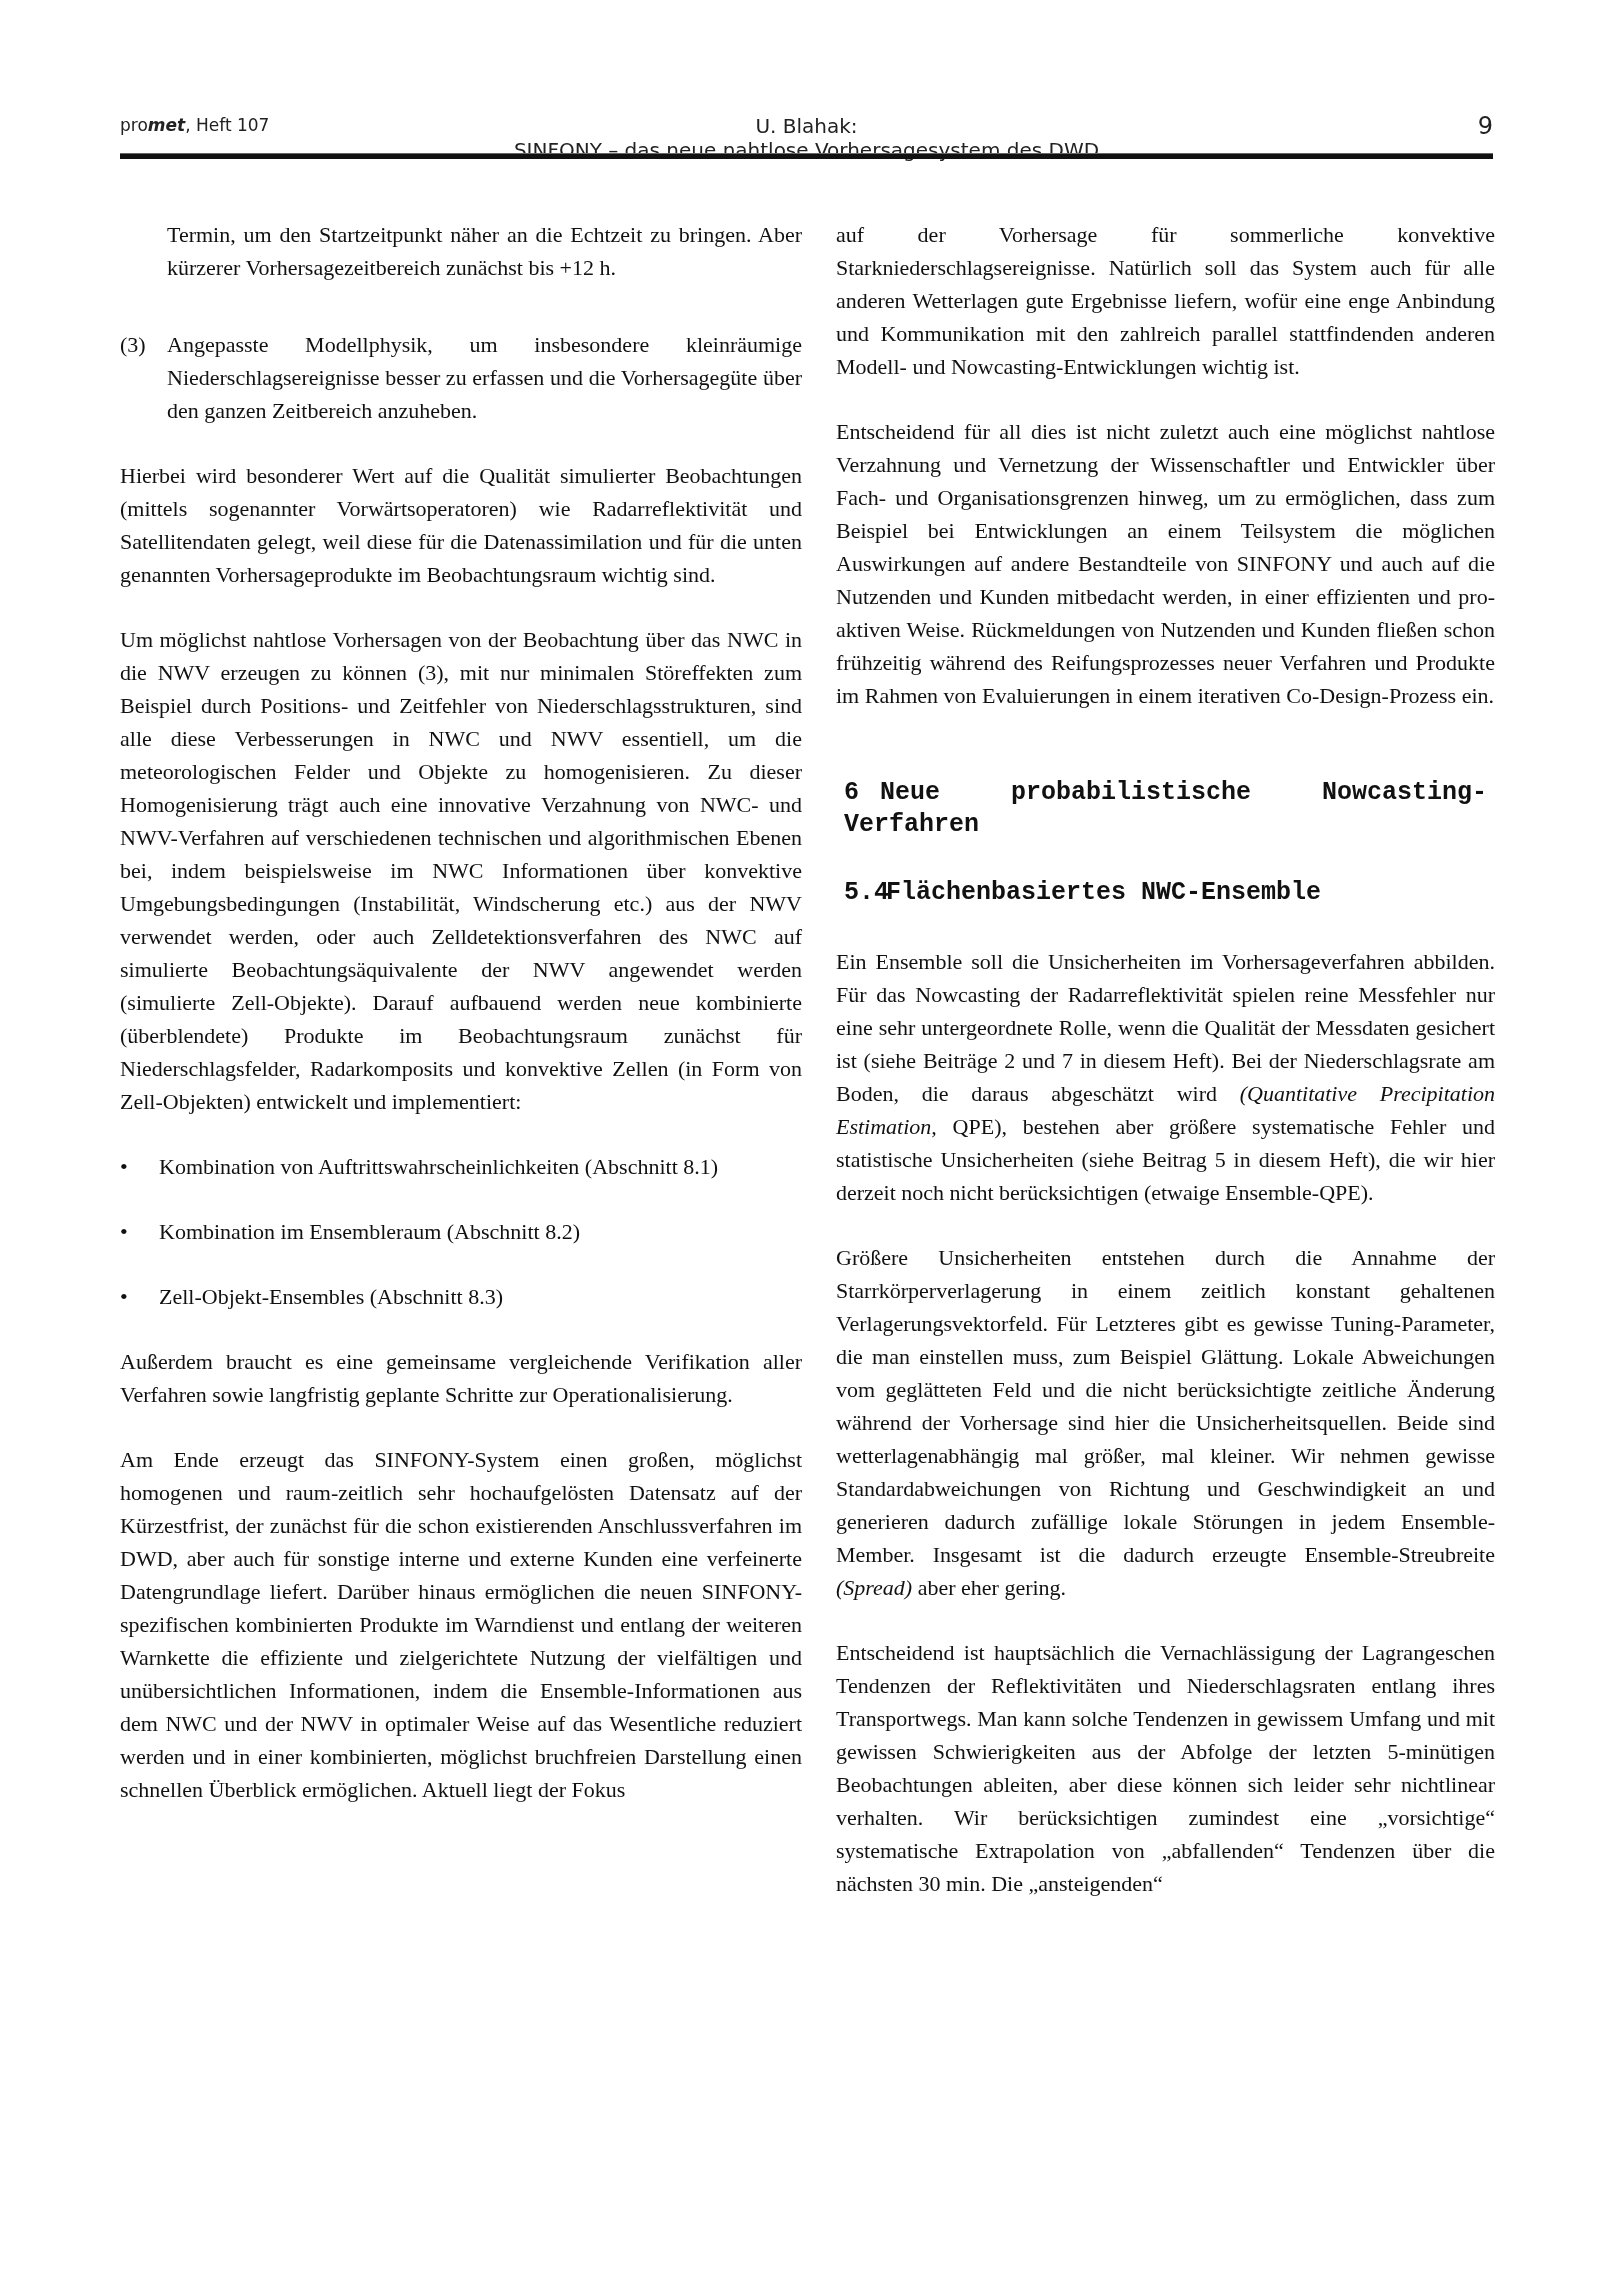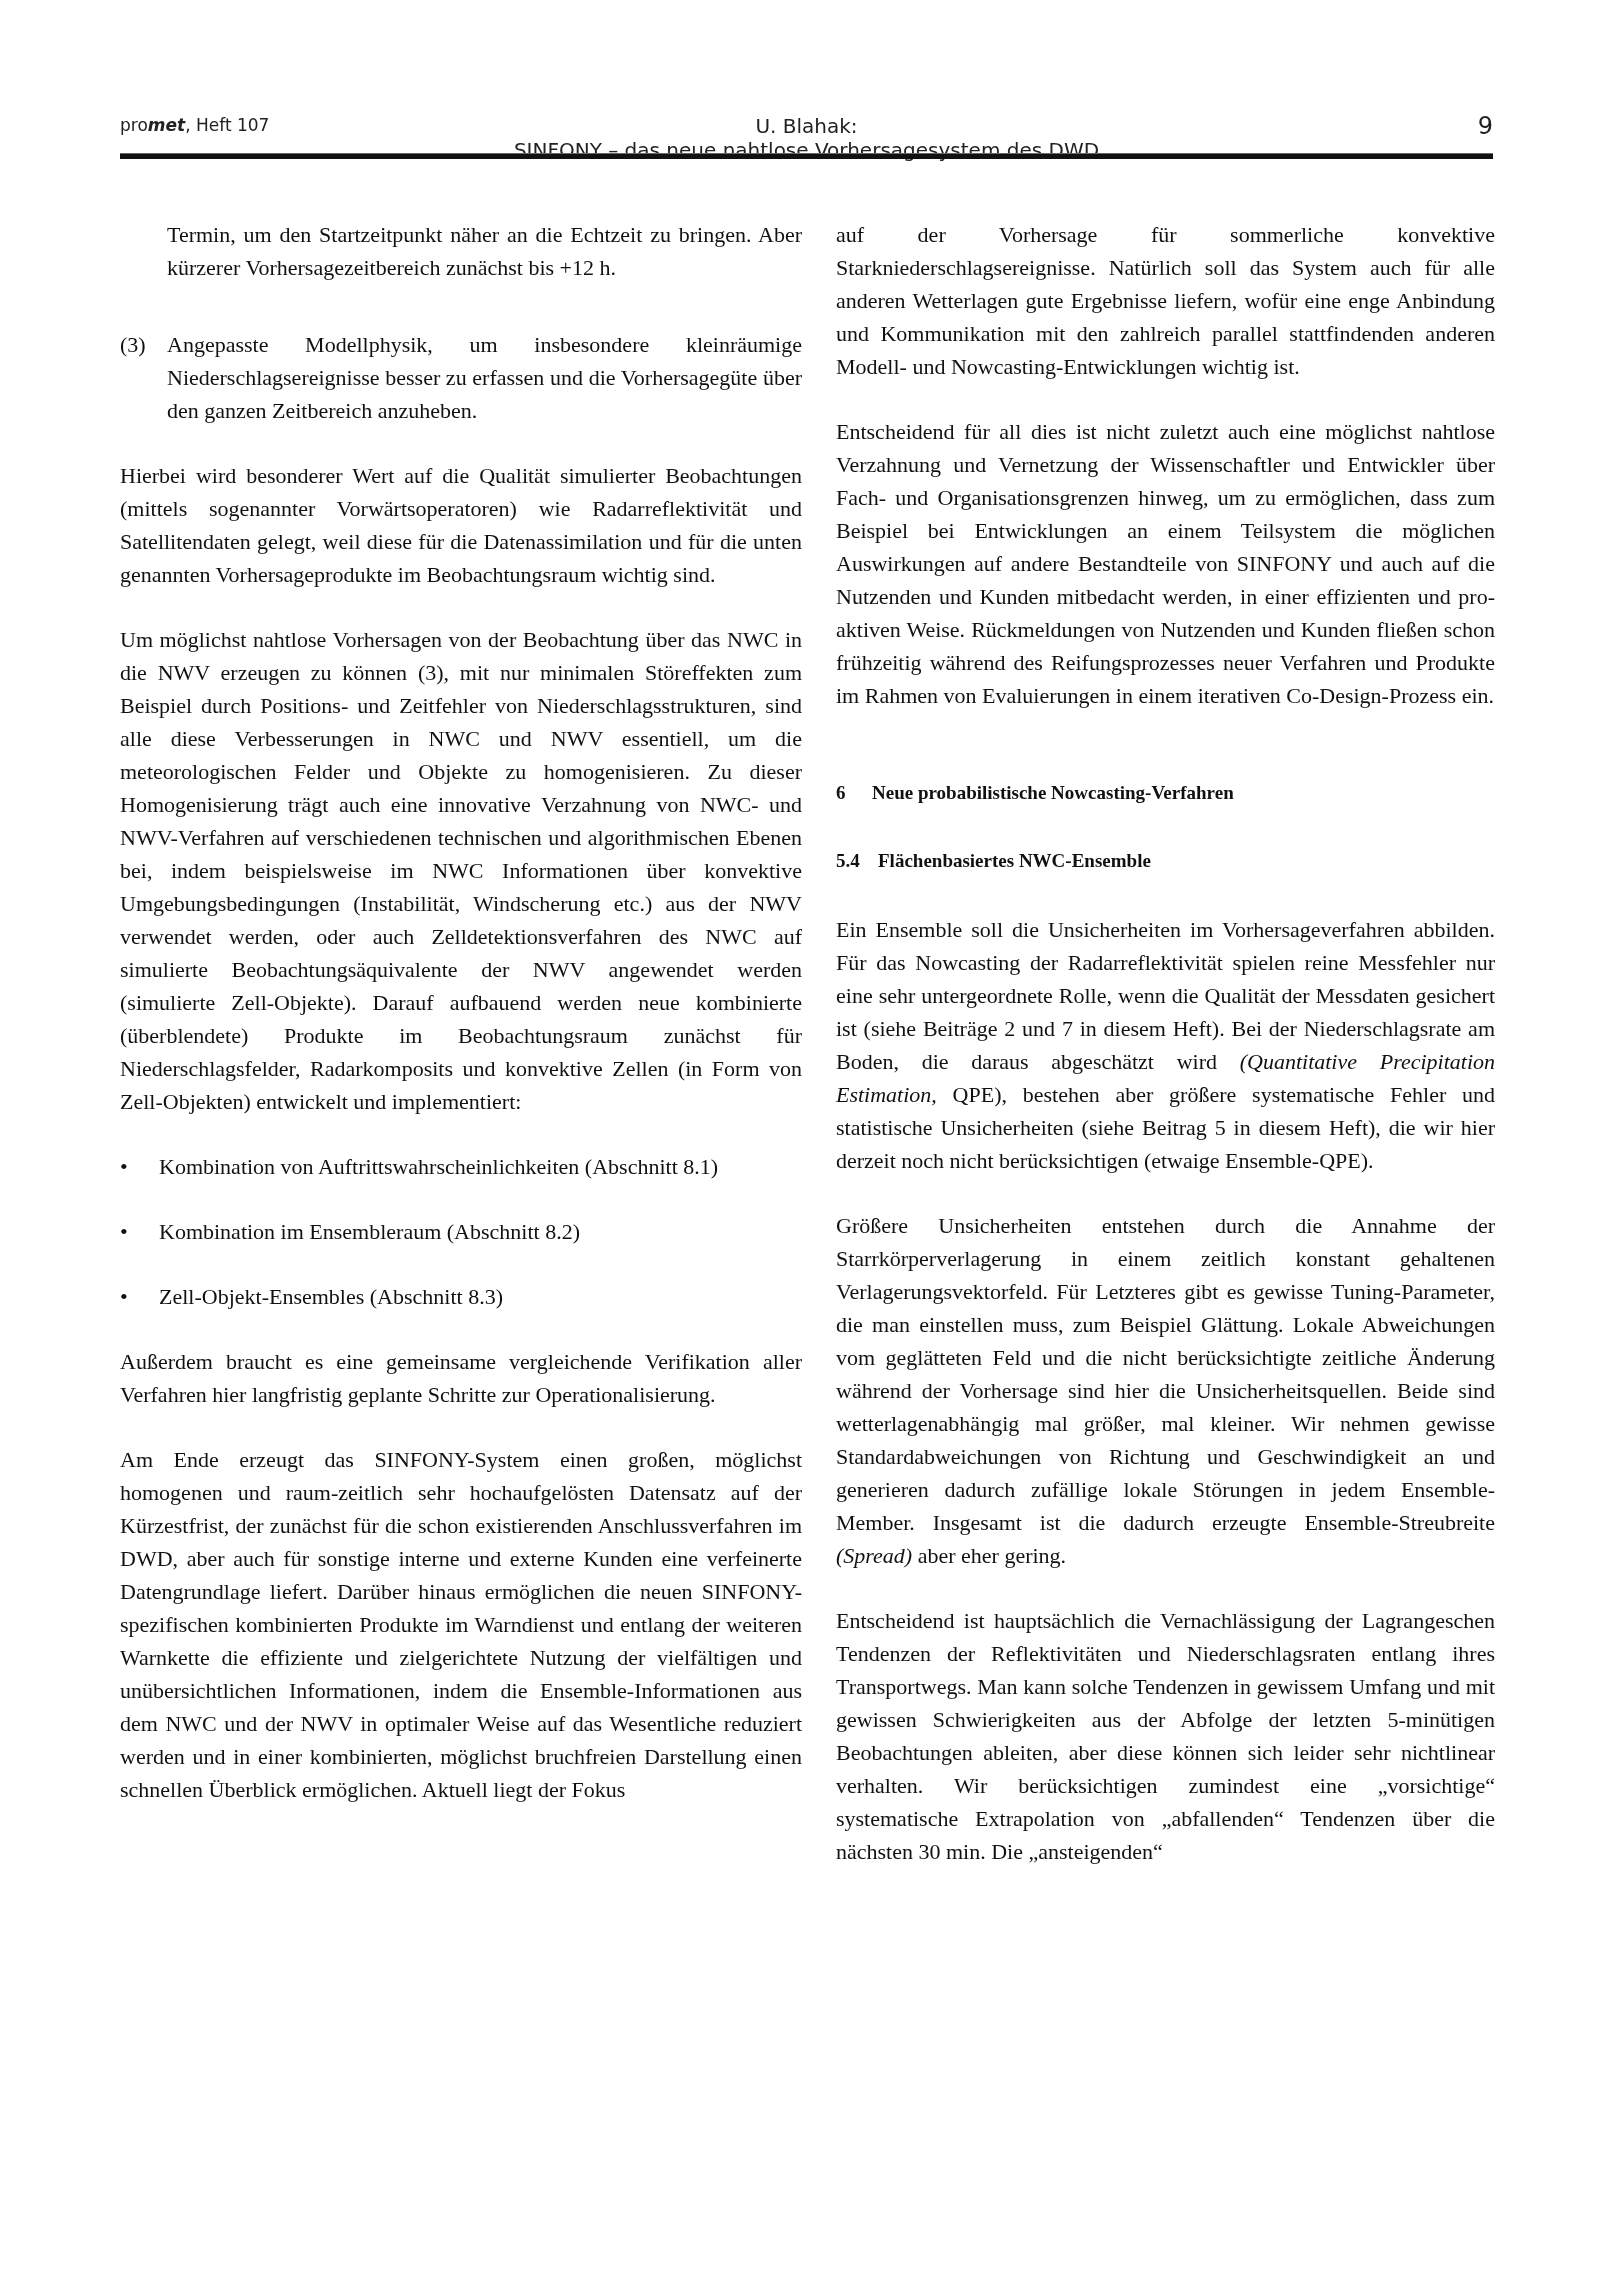--- a/index.html
+++ b/index.html
@@ -12,21 +12,21 @@
   .rule { position: absolute; left: 120px; top: 153px; width: 1373px; height: 4.9px; background: #111; border-top: 0.8px solid #666; }
   .col { position: absolute; top: 218px; width: 682px; font-family: "Liberation Serif", "DejaVu Serif", serif; font-size: 22px; line-height: 33px; text-align: justify; hyphens: manual; }
   .col-left { left: 120px; }
   .col-right { left: 836px; width: 659px; }
   p { margin: 0 0 32px 0; }
   .item3 { position: relative; padding-left: 47px; margin-bottom: 32px; }
   .item3 .num { position: absolute; left: 0; top: 0; }
   .indent-cont { padding-left: 47px; margin-bottom: 44px; }
   .bullet { position: relative; padding-left: 39px; margin-bottom: 32px; text-align: left; }
   .bullet .dot { position: absolute; left: 0; top: 0; }
-  h2, h3 { font-family: Liberation Serif, serif; font-weight: bold; font-size: 19px; margin: 0; line-height: 32px; }
+  h2, h3 { font-family: Liberation Mono, monospace; font-weight: bold; font-size: 25px; margin: 8px; line-height: 32px; }
   h2 { margin-top: 65px; margin-bottom: 36px; }
   h3 { margin-bottom: 36px; }
   h2 .sec, h3 .sec { display: inline-block; width: 36px; }
   h3 .sec { width: 42px; }
   i { font-style: italic; }
 </style>
 </head>
 <body>
 
 <div class="header">
@@ -43,21 +43,21 @@
   <p class="indent-cont">Termin, um den Startzeitpunkt näher an die Echtzeit zu bringen. Aber kürzerer Vorhersagezeitbereich zunächst bis +12 h.</p>
   <div class="item3">
     <span class="num">(3)</span>
     <span>Angepasste Modellphysik, um insbesondere kleinräumige Niederschlagsereignisse besser zu erfassen und die Vorhersagegüte über den ganzen Zeitbereich anzuheben.</span>
   </div>
   <p>Hierbei wird besonderer Wert auf die Qualität simulierter Beobachtungen (mittels sogenannter Vorwärtsoperatoren) wie Radarreflektivität und Satellitendaten gelegt, weil diese für die Datenassimilation und für die unten genannten Vorhersageprodukte im Beobachtungsraum wichtig sind.</p>
   <p>Um möglichst nahtlose Vorhersagen von der Beobachtung über das NWC in die NWV erzeugen zu können (3), mit nur minimalen Störeffekten zum Beispiel durch Positions- und Zeitfehler von Niederschlagsstrukturen, sind alle diese Verbesserungen in NWC und NWV essentiell, um die meteorologischen Felder und Objekte zu homogenisieren. Zu dieser Homogenisierung trägt auch eine innovative Verzahnung von NWC- und NWV-Verfahren auf verschiedenen technischen und algorithmischen Ebenen bei, indem beispielsweise im NWC Informationen über konvektive Umgebungsbedingungen (Instabilität, Windscherung etc.) aus der NWV verwendet werden, oder auch Zelldetektionsverfahren des NWC auf simulierte Beobachtungsäquivalente der NWV angewendet werden (simulierte Zell-Objekte). Darauf aufbauend werden neue kombinierte (überblendete) Produkte im Beobachtungsraum zunächst für Niederschlagsfelder, Radarkomposits und konvektive Zellen (in Form von Zell-Objekten) entwickelt und implementiert:</p>
   <div class="bullet"><span class="dot">•</span><span>Kombination von Auftrittswahrscheinlichkeiten (Abschnitt 8.1)</span></div>
   <div class="bullet"><span class="dot">•</span><span>Kombination im Ensembleraum (Abschnitt 8.2)</span></div>
   <div class="bullet"><span class="dot">•</span><span>Zell-Objekt-Ensembles (Abschnitt 8.3)</span></div>
-  <p>Außerdem braucht es eine gemeinsame vergleichende Verifikation aller Verfahren hier langfristig geplante Schritte zur Operationalisierung.</p>
+  <p>Außerdem braucht es eine gemeinsame vergleichende Verifikation aller Verfahren sowie langfristig geplante Schritte zur Operationalisierung.</p>
   <p>Am Ende erzeugt das SINFONY-System einen großen, möglichst homogenen und raum-zeitlich sehr hochaufgelösten Datensatz auf der Kürzestfrist, der zunächst für die schon existierenden Anschlussverfahren im DWD, aber auch für sonstige interne und externe Kunden eine verfeinerte Datengrundlage liefert. Darüber hinaus ermöglichen die neuen SINFONY-spezifischen kombinierten Produkte im Warndienst und entlang der weiteren Warnkette die effiziente und zielgerichtete Nutzung der vielfältigen und unübersichtlichen Informationen, indem die Ensemble-Informationen aus dem NWC und der NWV in optimaler Weise auf das Wesentliche reduziert werden und in einer kombinierten, möglichst bruchfreien Darstellung einen schnellen Überblick ermöglichen. Aktuell liegt der Fokus</p>
 </div>
 
 <div class="col col-right">
   <p>auf der Vorhersage für sommerliche konvektive Starkniederschlagsereignisse. Natürlich soll das System auch für alle anderen Wetterlagen gute Ergebnisse liefern, wofür eine enge Anbindung und Kommunikation mit den zahlreich parallel stattfindenden anderen Modell- und Nowcasting-Entwicklungen wichtig ist.</p>
   <p>Entscheidend für all dies ist nicht zuletzt auch eine möglichst nahtlose Verzahnung und Vernetzung der Wissenschaftler und Entwickler über Fach- und Organisationsgrenzen hinweg, um zu ermöglichen, dass zum Beispiel bei Entwicklungen an einem Teilsystem die möglichen Auswirkungen auf andere Bestandteile von SINFONY und auch auf die Nutzenden und Kunden mitbedacht werden, in einer effizienten und pro-aktiven Weise. Rückmeldungen von Nutzenden und Kunden fließen schon frühzeitig während des Reifungsprozesses neuer Verfahren und Produkte im Rahmen von Evaluierungen in einem iterativen Co-Design-Prozess ein.</p>
   <h2><span class="sec">6</span><span>Neue probabilistische Nowcasting-Verfahren</span></h2>
   <h3><span class="sec">5.4</span><span>Flächenbasiertes NWC-Ensemble</span></h3>
   <p><span>Ein Ensemble soll die Unsicherheiten im Vorhersageverfahren abbilden. Für das Nowcasting der Radarreflektivität spielen reine Messfehler nur eine sehr untergeordnete Rolle, wenn die Qualität der Messdaten gesichert ist (siehe Beiträge 2 und 7 in diesem Heft). Bei der Niederschlagsrate am Boden, die daraus abgeschätzt wird </span><i>(Quantitative Precipitation Estimation,</i><span> QPE), bestehen aber größere systematische Fehler und statistische Unsicherheiten (siehe Beitrag 5 in diesem Heft), die wir hier derzeit noch nicht berücksichtigen (etwaige Ensemble-QPE).</span></p>
   <p><span>Größere Unsicherheiten entstehen durch die Annahme der Starrkörperverlagerung in einem zeitlich konstant gehaltenen Verlagerungsvektorfeld. Für Letzteres gibt es gewisse Tuning-Parameter, die man einstellen muss, zum Beispiel Glättung. Lokale Abweichungen vom geglätteten Feld und die nicht berücksichtigte zeitliche Änderung während der Vorhersage sind hier die Unsicherheitsquellen. Beide sind wetterlagenabhängig mal größer, mal kleiner. Wir nehmen gewisse Standardabweichungen von Richtung und Geschwindigkeit an und generieren dadurch zufällige lokale Störungen in jedem Ensemble-Member. Insgesamt ist die dadurch erzeugte Ensemble-Streubreite </span><i>(Spread)</i><span> aber eher gering.</span></p>

